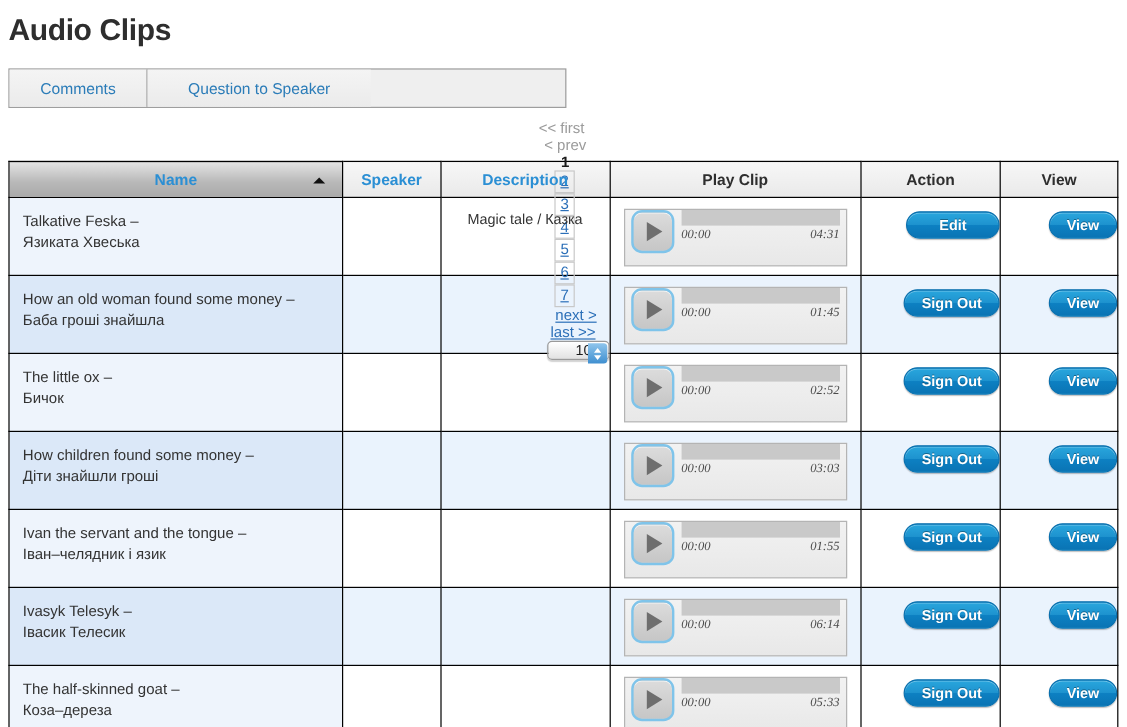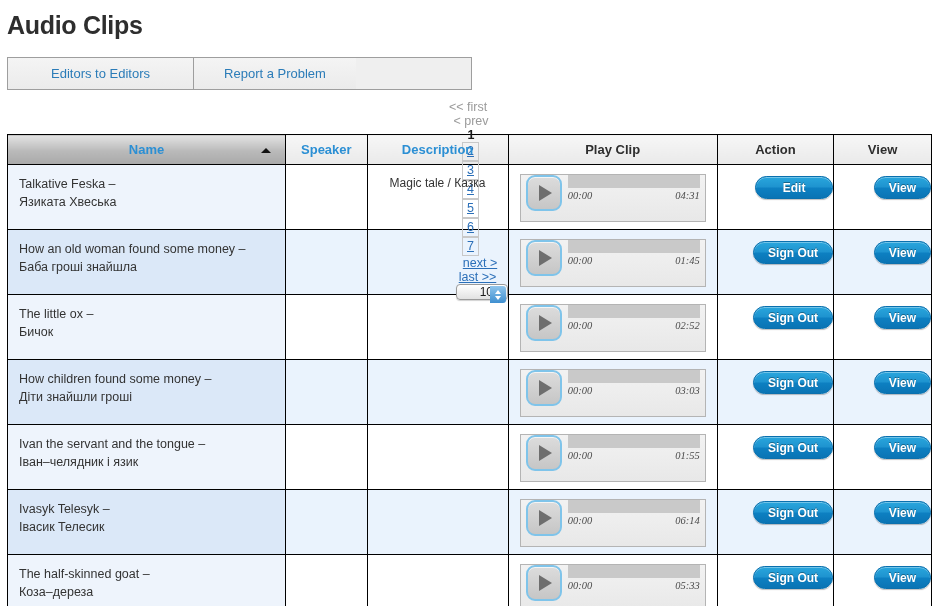--- a/index.html
+++ b/index.html
@@ -244,22 +244,22 @@
     white-space: nowrap;
   }
   .pill.wide { min-width: 78px; }
 </style>
 </head>
 <body>
 
 <h1 class="page-title">Audio Clips</h1>
 
 <div class="tabbar">
-  <div class="tab tab-1">Editors to Editors</div>
-  <div class="tab tab-2">Report a Problem</div>
+  <div class="tab tab-0">Comments</div>
+  <div class="tab tab-1">Question to Speaker</div>
 </div>
 
 <div class="pager">
   <span class="disabled">&lt;&lt; first</span>
   <span class="disabled">&lt; prev</span>
   <span class="current">1</span>
   <span class="pnum">2</span>
   <span class="pnum">3</span>
   <span class="pnum">4</span>
   <span class="pnum">5</span>

